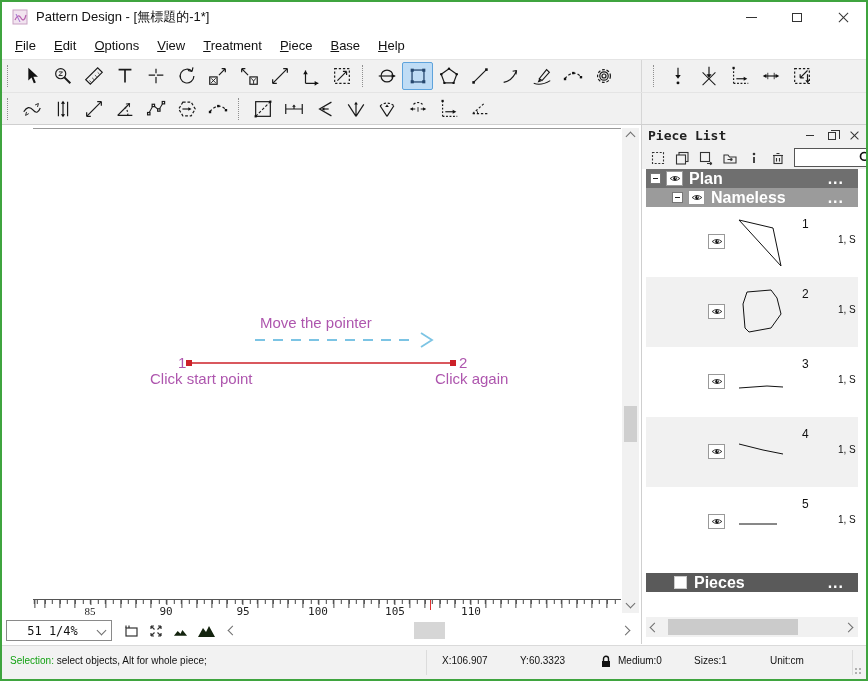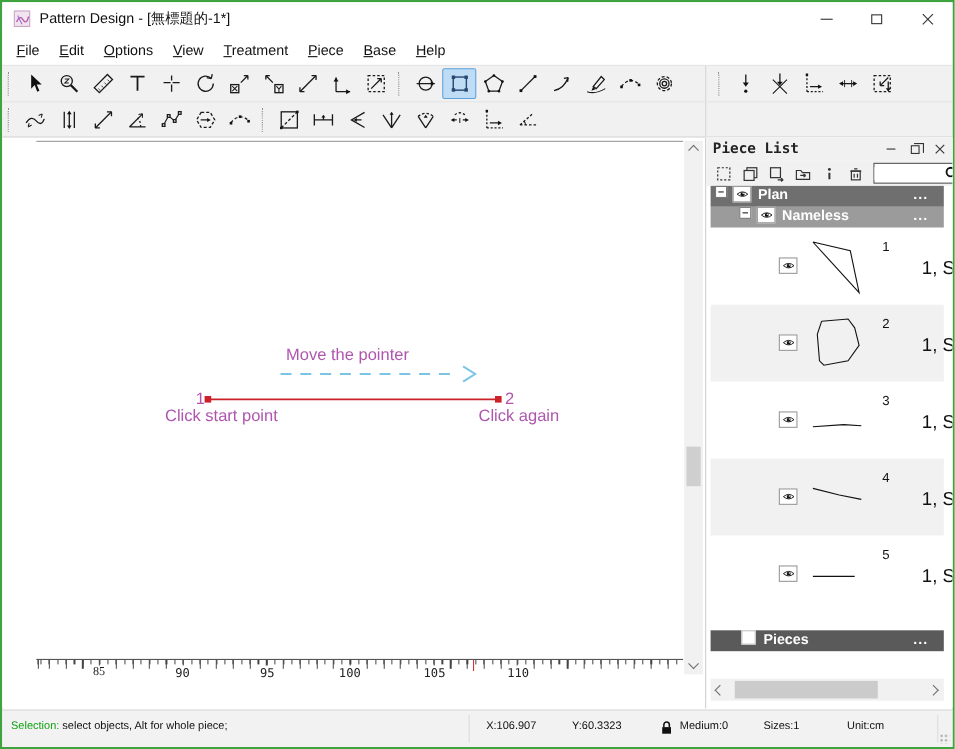--- a/index.html
+++ b/index.html
@@ -86,36 +86,36 @@
   .glyph-rest::before { content:""; position:absolute; left:2px; top:-3px; width:8px; height:8px; border:1px solid #333; border-left:none; border-bottom:none; }
   .glyph-close-sm { position:relative; width:9px; height:9px; }
   .glyph-close-sm::before,.glyph-close-sm::after { content:""; position:absolute; left:-1px; top:4px; width:11px; border-top:1px solid #333; }
   .glyph-close-sm::before{ transform:rotate(45deg);} .glyph-close-sm::after{ transform:rotate(-45deg);}
   .pl-tools { height:23px; background:#f1f1f1; display:flex; align-items:center; padding-left:8px; gap:8px; }
   .pl-tbtn { width:16px; height:16px; display:flex; align-items:center; justify-content:center; }
   .pl-tbtn svg { width:16px; height:16px; stroke:#333; fill:none; stroke-width:1.1; }
   .pl-search { margin-left:auto; margin-right:2px; width:81px; height:19px; border:1px solid #555; background:#fff; display:flex; align-items:center; }
   .pl-search input { flex:1; min-width:0; border:none; outline:none; font-size:11px; padding:0 2px; }
   .pl-search svg { margin-right:2px; }
-  .tree-row { height:19px; display:flex; color:#fff; font-weight:bold; font-size:13px; margin:0 8px 0 4px; }
+  .tree-row { height:19px; display:flex; align-items:center; color:#fff; font-weight:bold; font-size:16px; margin:0 8px 0 4px; }
   .tree-plan { background:#6f6f6f; }
   .tree-nameless { background:#9b9b9b; }
   .tree-pieces { background:#5a5a5a; margin-top:16px; }
   .minus { width:11px; height:11px; background:#fff; border:1px solid #777; position:relative; flex:none; }
   .minus::after { content:""; position:absolute; left:2px; right:2px; top:4px; border-top:1px solid #222; }
   .eyebox { width:17px; height:15px; background:#fff; border:1px solid #999; display:flex; align-items:center; justify-content:center; flex:none; }
   .tree-row .more { margin-left:auto; margin-right:14px; font-weight:bold; letter-spacing:1px; }
   .sq-check { width:13px; height:13px; background:#fff; border:1px solid #ccc; flex:none; }
   .prows { position:relative; }
   .prow { position:relative; height:70px; background:#fff; margin:0 8px 0 4px; }
   .prow.alt { background:#f1f1f1; }
   .prow .eyebox { position:absolute; left:62px; top:27px; }
   .pshape { position:absolute; left:86px; top:7px; width:58px; height:56px; stroke:#111; fill:none; stroke-width:1; }
   .pnum { position:absolute; left:156px; top:10px; font-size:12px; color:#111; }
-  .pinfo { position:absolute; left:192px; top:27px; font-size:17px; color:#111; white-space:nowrap; }
+  .pinfo { position:absolute; left:192px; top:27px; font-size:10px; color:#111; white-space:nowrap; }
   .pl-hscroll { position:absolute; left:4px; right:8px; top:492px; height:20px; background:#f1f1f1; display:flex; align-items:center; }
   .pl-hthumb { width:130px; height:16px; background:#cbcbcb; margin-left:10px; }
   .pl-hscroll .chev.left { margin-left:5px; }
   .pl-hscroll .chev.right { margin-left:auto; margin-right:6px; }
 
   
   .statusbar { position:absolute; left:0; bottom:0; width:864px; height:34px; background:#f2f2f2; border-top:1px solid #dadada; font-size:10px; }
   .statusbar .hint { position:absolute; left:8px; top:9px; }
   .statusbar .hint .g { color:#13a113; }
   .sb-div { position:absolute; top:4px; bottom:4px; border-left:1px solid #dcdcdc; }
@@ -626,20 +626,46 @@
       <div class="major"></div>
       <div class="hmark"></div>
       <span class="hlab" style="left: 57px; font-family: Liberation Serif, serif;">85</span>
         <span class="hlab" style="left: 133px;">90</span>
         <span class="hlab" style="left: 210px;">95</span>
         <span class="hlab" style="left: 285px;">100</span>
         <span class="hlab" style="left: 362px;">105</span>
         <span class="hlab" style="left: 438px;">110</span>
     </div>
 
+    <div class="zoomstrip">
+      <div class="zoomcombo">
+        <span class="zval">51 1/4%</span>
+        <span class="chev down"></span>
+      </div>
+      <div class="zs-icons">
+        <svg width="16" height="16" viewBox="0 0 16 16" stroke="#333" fill="none" stroke-width="1.2">
+            <rect x="3" y="5" width="11" height="8"></rect>
+            <path d="M3 2.5 V5 M6 2.5 V5"></path>
+          </svg>
+        <svg width="16" height="16" viewBox="0 0 16 16" stroke="#333" fill="none" stroke-width="1.2">
+            <path d="M3 3 L6.5 6.5 M3 3 h3 M3 3 v3 M13 13 L9.5 9.5 M13 13 h-3 M13 13 v-3 M13 3 L9.5 6.5 M13 3 h-3 M13 3 v3 M3 13 L6.5 9.5 M3 13 h3 M3 13 v-3"></path>
+          </svg>
+        <svg width="15" height="12" viewBox="0 0 16 12">
+            <path d="M1 11 L5 6 L8 9 L10 5 L15 11 Z" fill="#14240f"></path>
+          </svg>
+        <svg width="19" height="14" viewBox="0 0 19 14">
+            <path d="M1 13 L6 4 L9 8 L12 2 L18 13 Z" fill="#14240f"></path>
+          </svg>
+      </div>
+      <span class="chev left" style="margin-left:13px;"></span>
+      <div class="zs-track">
+        <div class="zs-thumb"></div>
+      </div>
+      <span class="chev right" style="margin-right:10px;"></span>
+    </div>
 
     <div class="panel">
       <div class="pl-title">
         <span class="ttl">Piece List</span>
         <div class="pl-winbtns">
           <span class="pl-wb">
               <span class="glyph-min-sm"></span>
             </span>
           <span class="pl-wb">
               <span class="glyph-rest"></span>

